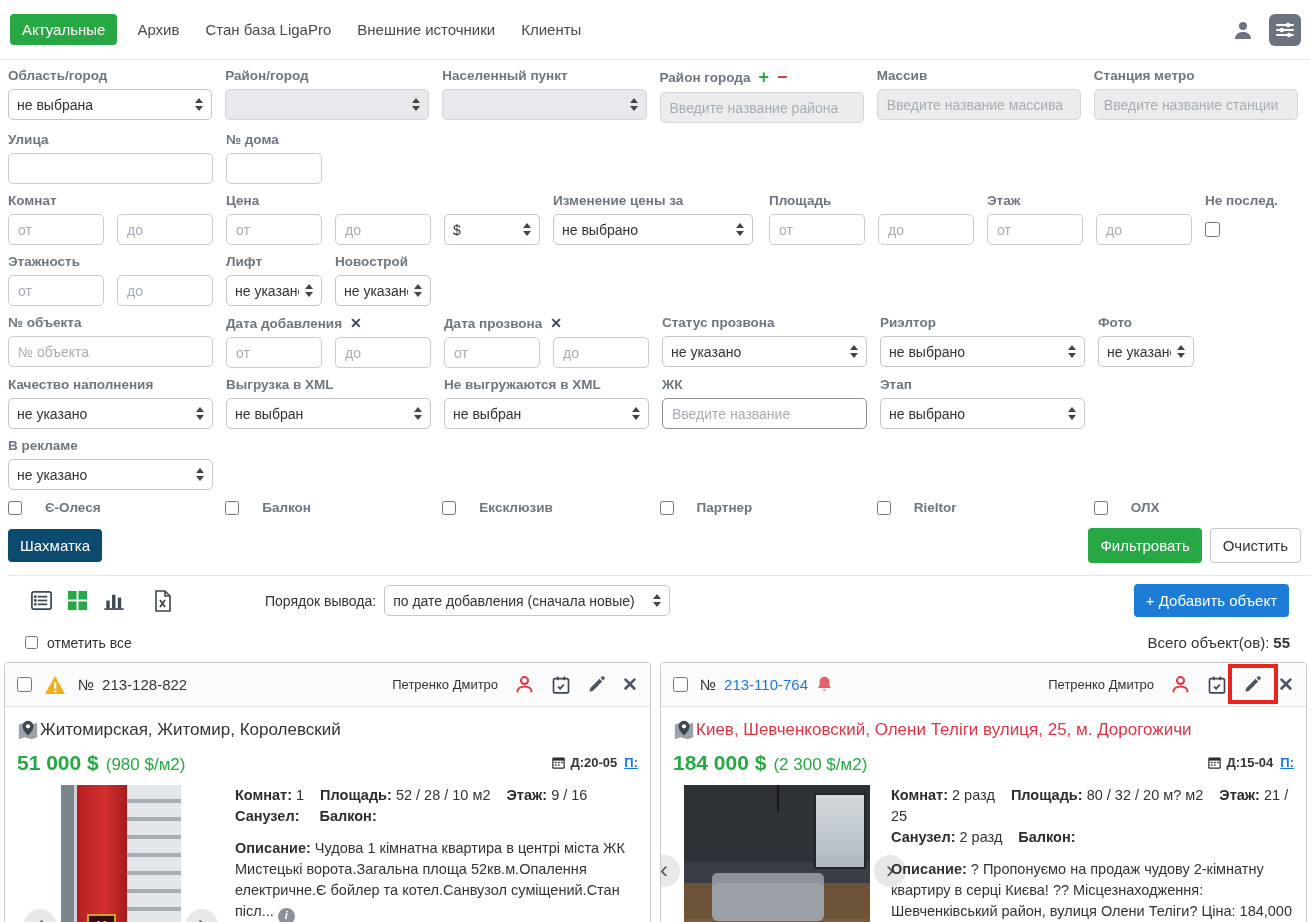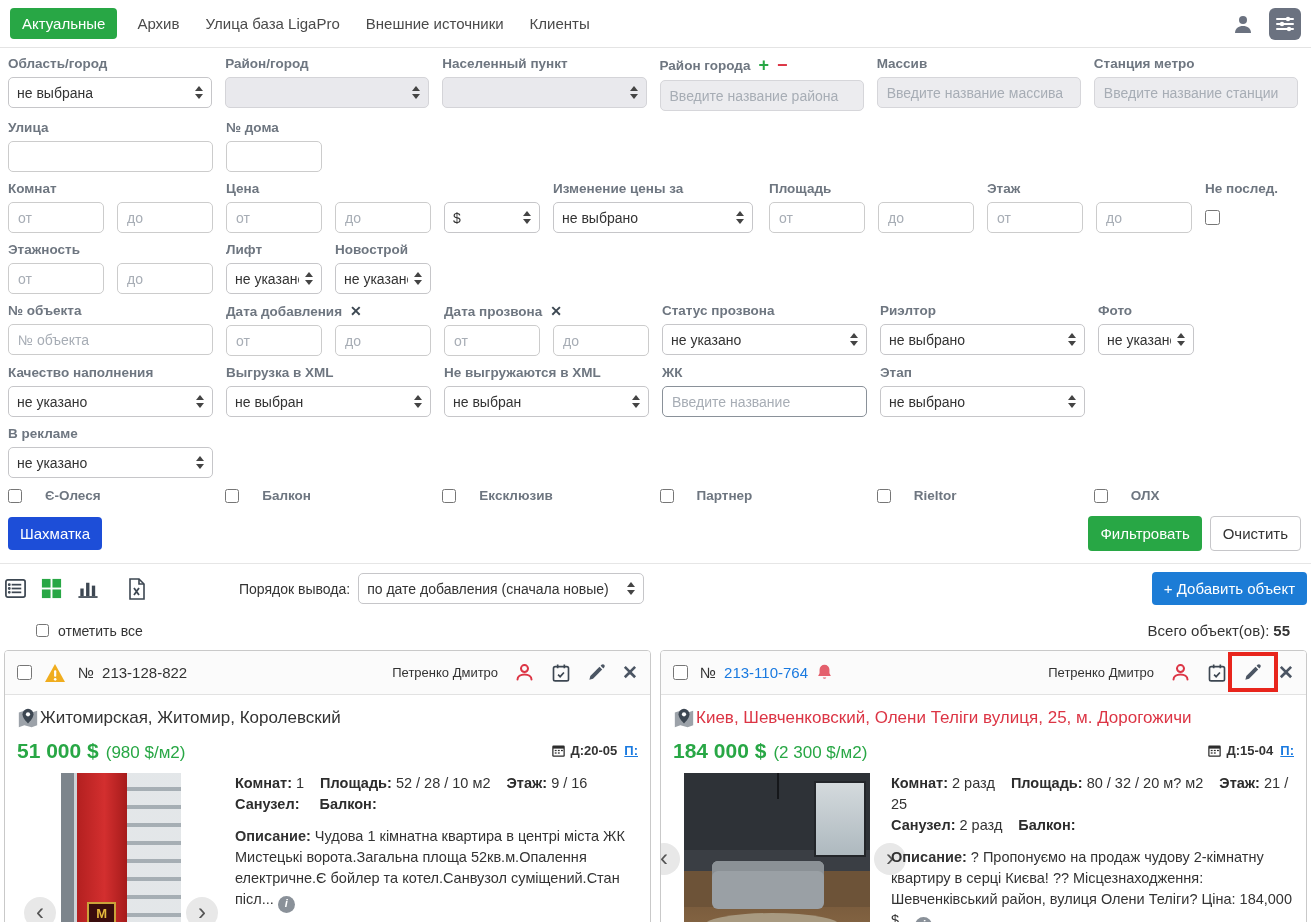--- a/index.html
+++ b/index.html
@@ -1,21 +1,21 @@
 <!DOCTYPE html>
 <html><head>
 <meta charset="utf-8">
 <style>
   * { box-sizing: border-box; }
   html,body { margin:0; padding:0; background:#fff; }
   body { font-family:"Liberation Sans", sans-serif; color:#333; }
   .page { position:relative; width:1311px; height:922px; overflow:hidden; background:#fff; }
 
   
-  .topnav { display:flex; align-items:center; height:48px; padding:0 10px; border-bottom:1px solid #e4e4e4; }
+  .topnav { display:flex; align-items:center; height:60px; padding:0 10px; border-bottom:1px solid #e4e4e4; }
   .tab { font-size:15px; color:#4a4a4a; margin-right:26px; cursor:pointer; white-space:nowrap; }
   .tab.active { background:#28a745; color:#fff; padding:7px 12px; border-radius:4px; margin-right:20px; }
   .nav-right { margin-left:auto; display:flex; align-items:center; gap:14px; }
   .sliders-btn { width:32px; height:32px; background:#6b7280; border-radius:6px; display:flex; align-items:center; justify-content:center; }
 
   
   .filters { padding:8px 0 0 8px; }
   .frow { display:flex; align-items:flex-start; margin-bottom:9px; }
   .field { margin-right:13px; }
   .w205 { width:205px; } .w200 { width:200px; } .w96 { width:96px; } .w90 { width:90px; }
@@ -30,34 +30,34 @@
   .updn { display:flex; flex-direction:column; gap:3px; margin-left:6px; flex:none; }
   .updn i { display:block; width:0; height:0; border-left:4px solid transparent; border-right:4px solid transparent; }
   .updn .u { border-bottom:5px solid #444; } .updn .d { border-top:5px solid #444; }
   .plus { color:#28a745; font-weight:bold; font-size:18px; line-height:1; cursor:pointer; }
   .minus { color:#dc3545; font-weight:bold; font-size:18px; line-height:1; cursor:pointer; }
   .clr-x { color:#3d4852; font-weight:bold; font-size:14px; cursor:pointer; }
   .chk { display:flex; align-items:center; gap:23px; font-weight:bold; color:#6e7680; font-size:13.5px; }
   .chk input { margin:2px 0 0; width:14px; height:14px; }
   .actions-row { display:flex; align-items:center; padding:4px 10px 12px 0; }
   .btn { border:none; border-radius:4px; font-size:15px; padding:8px 12px; cursor:pointer; font-family:"Liberation Sans",sans-serif; }
-  .btn-teal { background:#1d4ed8; color:#fff; }
+  .btn-teal { background:#0c4a6e; color:#fff; }
   .btn-green { background:#28a745; color:#fff; }
   .btn-light { background:#fff; color:#333; border:1px solid #c6c6c9; }
 
   
-  .view-toolbar { display:flex; align-items:center; border-top:1px solid #e6e6e6; padding:8px 4px; }
+  .view-toolbar { display:flex; align-items:center; border-top:1px solid #e6e6e6; padding:8px 22px;margin-left:8px; }
   .view-icons { display:flex; align-items:center; gap:13px; }
   .vicon { cursor:pointer; display:flex; }
   .order-group { display:flex; align-items:center; gap:8px; margin-left:92px; font-size:14px; color:#333; }
   .order-sel { width:286px; }
   .btn-blue { background:#1c7cd6; color:#fff; margin-left:auto; font-size:15px; }
 
   
-  .list-bar { display:flex; align-items:center; padding:8px 21px 10px; font-size:14px;margin-left:11px; }
+  .list-bar { display:flex; align-items:center; padding:8px 21px 10px; font-size:14px; }
   .list-bar .chk2 { display:flex; align-items:center; gap:6px; }
   .total { margin-left:auto; font-size:15px; }
   .total b { margin-left:4px; }
 
   
   .cards { display:flex; gap:9px; padding:0 4px; align-items:flex-start; }
   .card { flex:1; min-width:0; border:1px solid #c9c9c9; border-radius:4px; background:#fff; height:620px; overflow:hidden; }
   .card-head { display:flex; align-items:center; gap:12px; padding:11px 12px; background:#fbfbfb; border-bottom:1px solid #e2e2e2; }
   .card-head input { width:15px; height:15px; margin:0; }
   .obj-num { font-size:15px; font-weight:500; color:#333; display:flex; align-items:center; gap:8px; }
@@ -103,21 +103,21 @@
   .meta-line span.gap { margin-right:20px; font-weight:normal; color:#333; }
 </style>
 </head>
 <body>
 
 <div class="page">
 
   <div class="topnav">
     <div class="tab active">Актуальные</div>
     <div class="tab">Архив</div>
-    <div class="tab">Улица база LigaPro</div>
+    <div class="tab">Стан база LigaPro</div>
     <div class="tab">Внешние источники</div>
     <div class="tab">Клиенты</div>
     <div class="nav-right">
       <span class="hicon">
         <svg width="24" height="24" viewBox="0 0 24 24">
             <circle cx="12" cy="8" r="4" fill="#6b7280"></circle>
             <path d="M4 21c0-4.4 3.6-7 8-7s8 2.6 8 7z" fill="#6b7280"></path>
           </svg>
       </span>
       <span class="sliders-btn">

